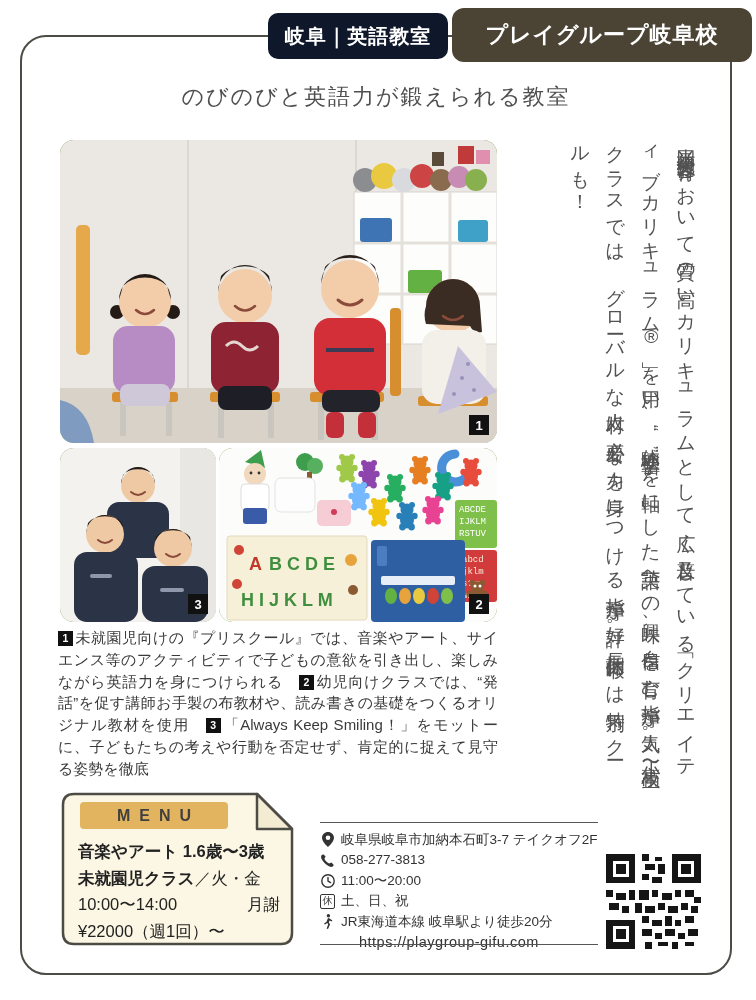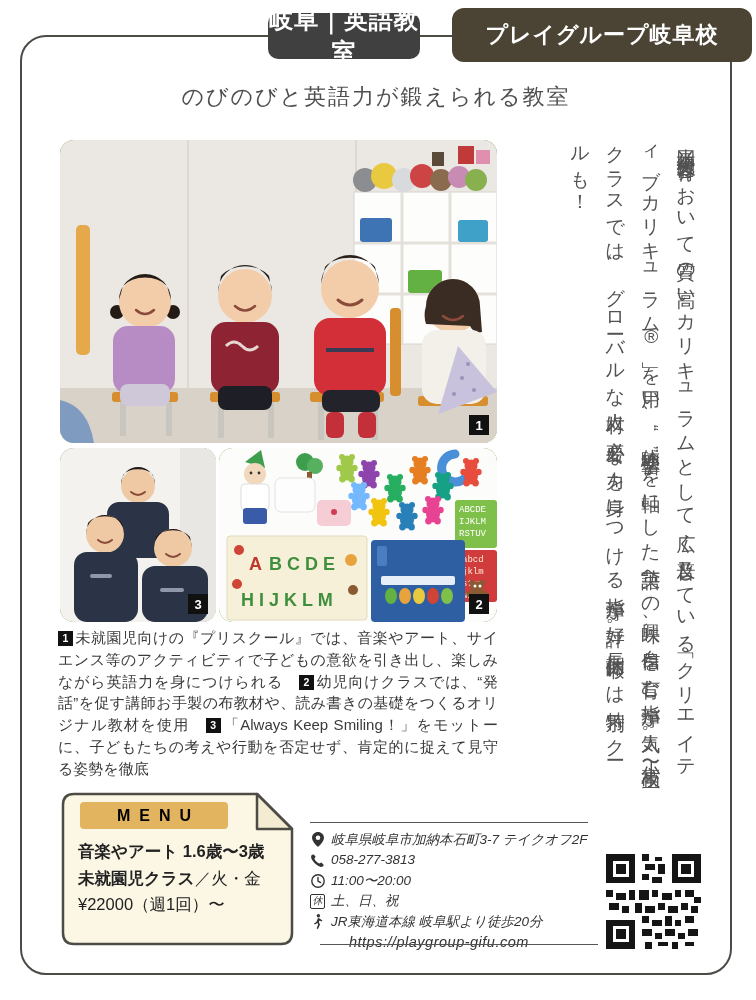--- a/index.html
+++ b/index.html
@@ -5,22 +5,22 @@
   * { margin:0; padding:0; box-sizing:border-box; }
   body { background:#ffffff; font-family:"Liberation Sans", sans-serif; }
   .canvas { position:relative; width:756px; height:1000px; background:#ffffff; overflow:hidden; }
 
   .page-border { position:absolute; left:20px; top:35px; width:712px; height:940px;
     border:2px solid #4d4b45; border-radius:26px; background:#ffffff; }
 
   
   .tab { position:absolute; color:#ffffff; font-weight:700; text-align:center;
     display:flex; align-items:center; justify-content:center; }
-  .tab-category { left:268px; top:13px; width:152px; height:46px; background:#404040;
-    border-radius:10px; font-size:24px; letter-spacing:1px; z-index:3; }
+  .tab-category { left:268px; top:13px; width:180px; height:46px; background:#0f172a;
+    border-radius:10px; font-size:20px; letter-spacing:1px; z-index:3; }
   .tab-school { left:452px; top:8px; width:300px; height:54px; background:#4b4435;
     border-radius:12px; font-size:22px; letter-spacing:1px; z-index:4; }
 
   .page-title { position:absolute; left:20px; top:82px; width:712px; text-align:center;
     font-size:22px; letter-spacing:2px; color:#4f4f4f; font-weight:500; }
 
   
   .photo { position:absolute; border-radius:14px; overflow:hidden; background:#4d7c0f; }
   .photo svg { display:block; }
   .photo-main  { left:60px;  top:140px; width:437px; height:303px; }
@@ -42,30 +42,30 @@
 
   
   .vertical-text { position:absolute; left:518px; top:133px; width:186px; height:642px;
     writing-mode:vertical-rl; text-orientation:mixed; font-size:19px; letter-spacing:2.5px;
     line-height:1.86; color:#525252; }
 
   
   .menu-box { position:absolute; left:61px; top:792px; width:234px; height:155px; }
   .menu-box > svg { position:absolute; left:0; top:0; }
   .menu-label { position:absolute; left:19px; top:10px; width:148px; height:27px; background:#e2b45f;
-    border-radius:4px; color:#000000; font-weight:700; font-size:16px; letter-spacing:9px;
+    border-radius:4px; color:#404040; font-weight:700; font-size:16px; letter-spacing:9px;
     display:flex; align-items:center; justify-content:center; padding-left:9px; }
   .menu-body { position:absolute; left:17px; top:46px; width:202px; font-size:16.5px;
     color:#222222; line-height:1.62; }
   .menu-line { white-space:nowrap; }
   .menu-bold { font-weight:700; }
   .menu-split { display:flex; justify-content:space-between; }
 
   
-  .contact { position:absolute; left:310px; top:822px; width:278px;font-style:italic; }
+  .contact { position:absolute; left:320px; top:822px; width:278px; }
   .contact-rule { border:none; border-top:1.5px solid #555; margin:0; }
   .contact-rows { padding:9px 0 8px 0; }
   .contact-row { display:flex; align-items:center; font-size:13.5px; color:#333;
     line-height:1.0; margin-bottom:5.5px; white-space:nowrap; }
   .contact-row:last-child { margin-bottom:0;margin-left:39px; }
   .c-icon { width:15px; height:15px; margin-right:6px; flex:0 0 15px; display:flex;
     align-items:center; justify-content:center; }
   .closed-box { width:15px; height:15px; border:1px solid #333; font-size:10px; color:#333;
     display:flex; align-items:center; justify-content:center; border-radius:2px; }
   .contact-url { font-size:14.5px; letter-spacing:0.5px; color:#333; text-decoration:none; }
@@ -280,20 +280,24 @@
 
   <div class="menu-box">
     <svg width="234" height="155" viewBox="0 0 234 155">
       <path d="M13 2 H196 L231 37 V141 Q231 152 220 152 H13 Q2 152 2 141 V13 Q2 2 13 2 Z" fill="#fbf7e4" stroke="#4d4b45" stroke-width="2.5" stroke-linejoin="round"></path>
       <path d="M196 2 V37 H231 Z" fill="#f3ecd2" stroke="#4d4b45" stroke-width="2.5" stroke-linejoin="round"></path>
     </svg>
     <div class="menu-label">MENU</div>
     <div class="menu-body">
       <div class="menu-line menu-bold">音楽やアート 1.6歳〜3歳</div>
       <div class="menu-line"><span class="menu-bold">未就園児クラス</span><span>／火・金</span></div>
+      <div class="menu-line menu-split">
+          <span>10:00〜14:00</span>
+          <span>月謝</span>
+        </div>
       <div class="menu-line">¥22000（週1回）〜</div>
     </div>
   </div>
 
   <div class="contact">
     <hr class="contact-rule">
     <div class="contact-rows">
       <div class="contact-row">
         <span class="c-icon">
           <svg width="12" height="15" viewBox="0 0 12 15">

